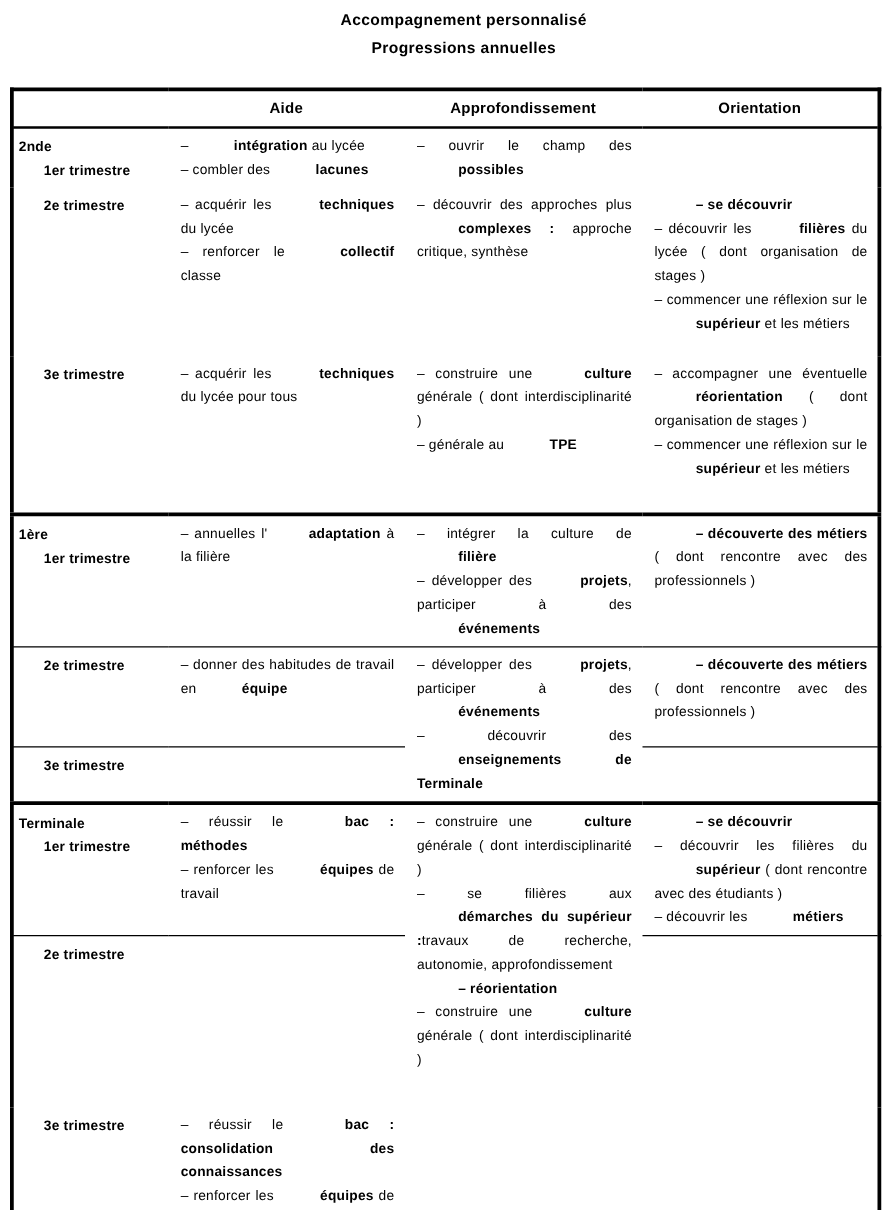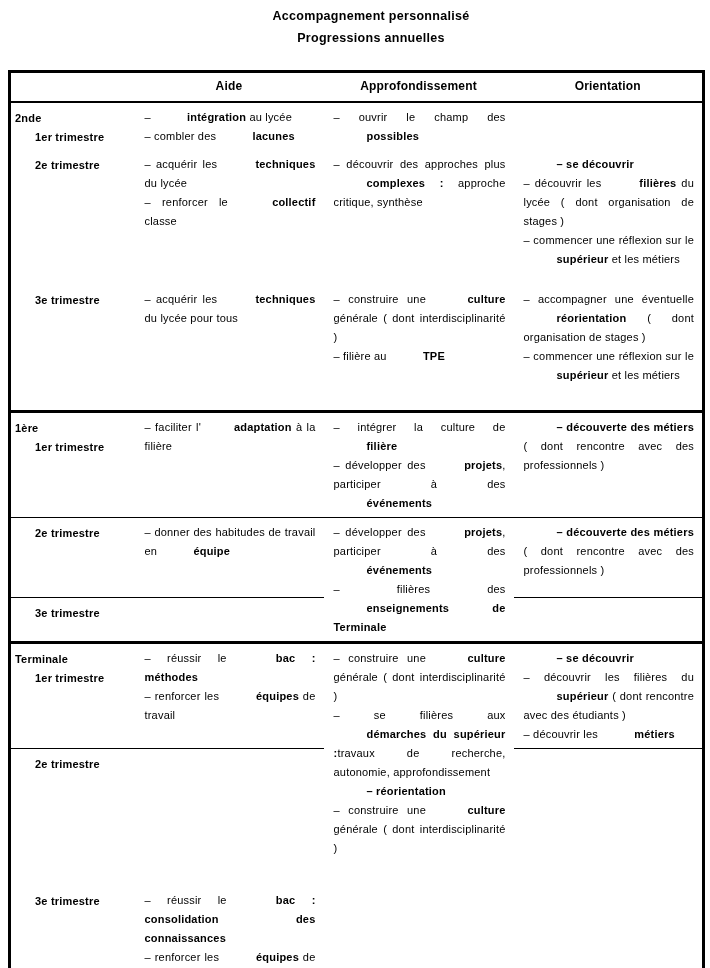--- a/index.html
+++ b/index.html
@@ -98,54 +98,54 @@
     </tr>
     <tr class="snd3">
       <td class="lab">
         <div class="term">3e trimestre</div>
       </td>
       <td class="c">
             <div class="line"><span>– acquérir les </span><span class="b">techniques</span><span> du lycée pour tous</span></div>
           </td>
       <td class="c">
             <div class="line"><span>– construire une </span><span class="b">culture</span><span> générale ( dont interdisciplinarité )</span></div>
-            <div class="line"><span>– filière au </span><span class="b">TPE</span></div>
+            <div class="line"><span>– générale au </span><span class="b">TPE</span></div>
           </td>
       <td class="c">
             <div class="line"><span>– accompagner une éventuelle </span><span class="b">réorientation</span><span> ( dont organisation de stages )</span></div>
             <div class="line"><span>– commencer une réflexion sur le </span><span class="b">supérieur</span><span> et les métiers</span></div>
           </td>
     </tr>
 
     <tr class="pre1 sec">
       <td class="lab">
         <div class="year">1ère</div>
         <div class="term">1er trimestre</div>
       </td>
       <td class="c">
-            <div class="line"><span>– faciliter l'</span><span class="b">adaptation</span><span> à la filière</span></div>
+            <div class="line"><span>– annuelles l'</span><span class="b">adaptation</span><span> à la filière</span></div>
           </td>
       <td class="c">
             <div class="line"><span>– intégrer la culture de </span><span class="b">filière</span></div>
             <div class="line"><span>– développer des </span><span class="b">projets</span><span>, participer à des </span><span class="b">événements</span></div>
           </td>
       <td class="c">
             <div class="line"><span class="b">– découverte des métiers</span><span> ( dont rencontre avec des professionnels )</span></div>
           </td>
     </tr>
     <tr class="pre2">
       <td class="lab bb">
         <div class="term">2e trimestre</div>
       </td>
       <td class="c bb">
             <div class="line"><span>– donner des habitudes de travail en </span><span class="b">équipe</span></div>
           </td>
       <td class="c" rowspan="2">
             <div class="line"><span>– développer des </span><span class="b">projets</span><span>, participer à des </span><span class="b">événements</span></div>
-            <div class="line"><span>– filières des </span><span class="b">enseignements de Terminale</span></div>
+            <div class="line"><span>– découvrir des </span><span class="b">enseignements de Terminale</span></div>
           </td>
       <td class="c bb">
             <div class="line"><span class="b">– découverte des métiers</span><span> ( dont rencontre avec des professionnels )</span></div>
           </td>
     </tr>
     <tr class="pre3">
       <td class="lab">
         <div class="term">3e trimestre</div>
       </td>
       <td class="c"></td>

